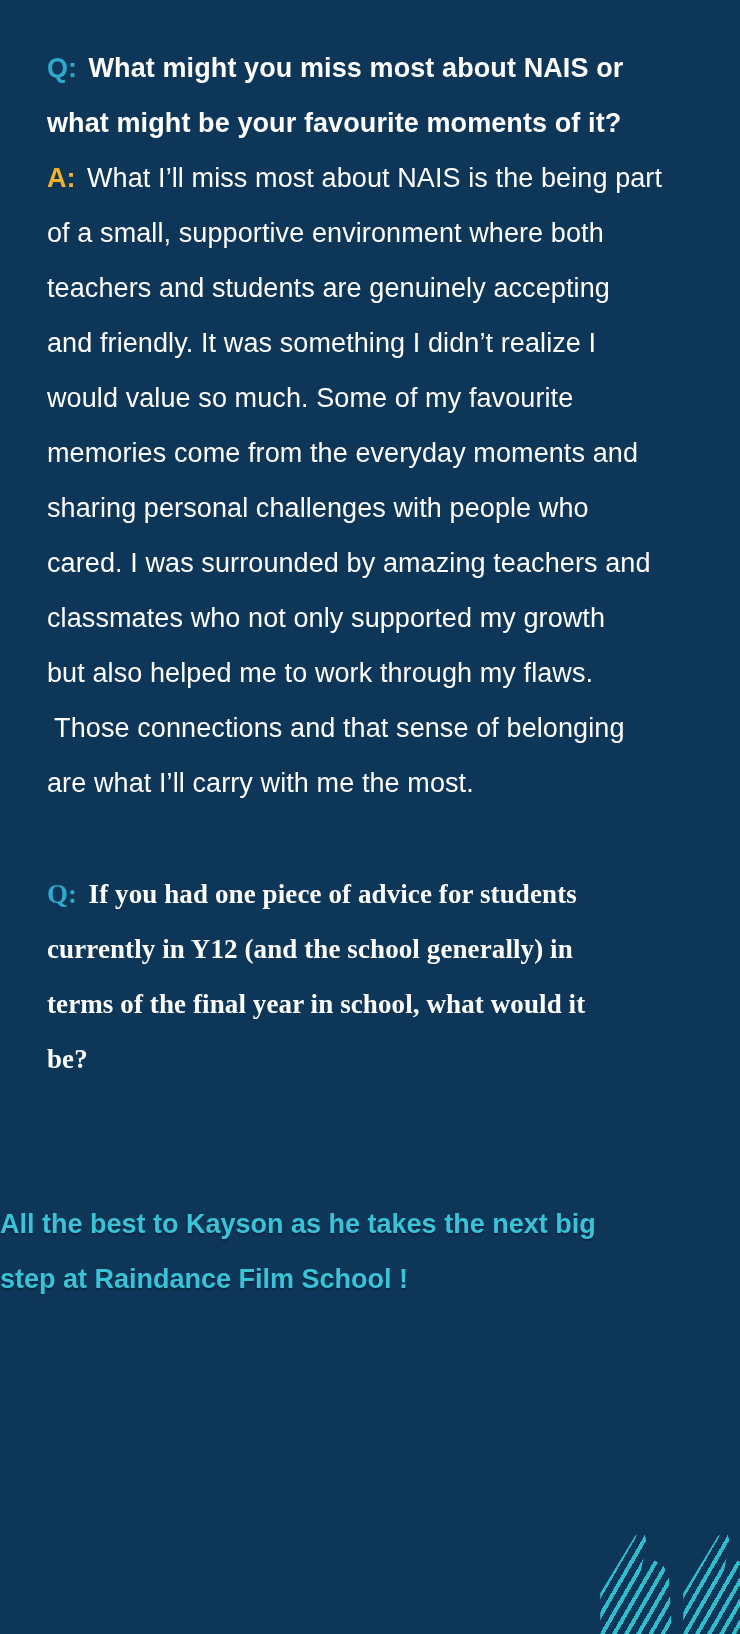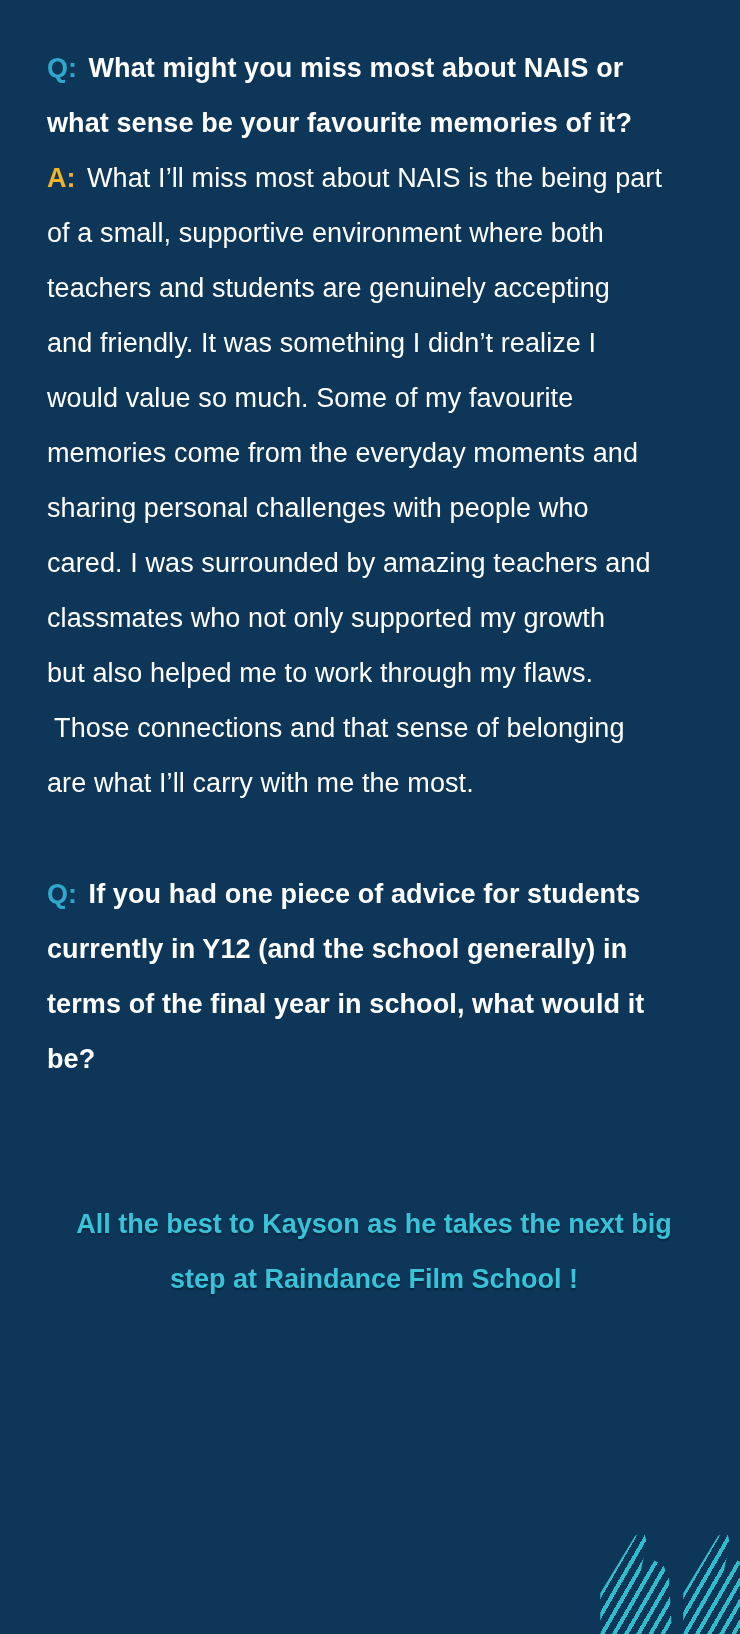--- a/index.html
+++ b/index.html
@@ -21,31 +21,29 @@
     color: var(--text, #ffffff);
     letter-spacing: 0.1px;
   }
   .block .lines { white-space: pre; }
   .block .prefix { font-weight: 700; margin-right: 0.42em; }
   .question { font-weight: 700; }
   .question .prefix { color: var(--q, #2fa8cc); }
   .answer { font-weight: 400; }
   .answer .prefix { color: var(--a, #f0b32a); }
   
-  .block + .question { margin-top: 56px; }
+  .block + .question { margin-top: 56px; font-family: Liberation Serif, serif; }
   .footer-msg {
     margin-top: 110px;
-    text-align: center;
     font-size: 27px;
     line-height: 55px;
     font-weight: 700;
     color: var(--footer, #3ac2d6);
     white-space: pre;
     text-shadow: 0 2px 2px rgba(0,0,0,0.28);
-    padding-left: 8px;
   }
   .hatch {
     position: absolute;
     bottom: 0;
     width: 74px;
     height: 102px;
     background: repeating-linear-gradient(
       120deg,
       var(--hatch, #2fbccb) 0 4px,
       transparent 4px 10.5px
@@ -59,21 +57,21 @@
   .hatch-right { left: 681px; }
 </style>
 </head>
 <body>
 
 <div class="page">
 
   <main class="qa-content">
 
     <p class="block question"><span class="prefix">Q:</span><span class="lines">What might you miss most about NAIS or
-what sense be your favourite memories of it?</span></p>
+what might be your favourite moments of it?</span></p>
 
     <p class="block answer"><span class="prefix">A:</span><span class="lines">What I’ll miss most about NAIS is the being part
 of a small, supportive environment where both
 teachers and students are genuinely accepting
 and friendly. It was something I didn’t realize I
 would value so much. Some of my favourite
 memories come from the everyday moments and
 sharing personal challenges with people who
 cared. I was surrounded by amazing teachers and
 classmates who not only supported my growth

